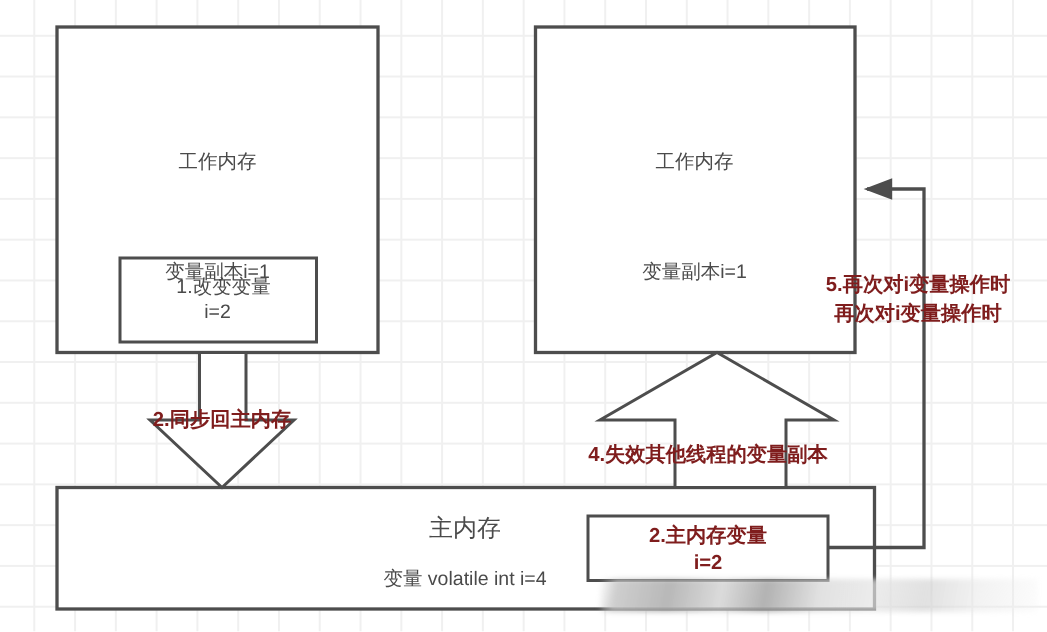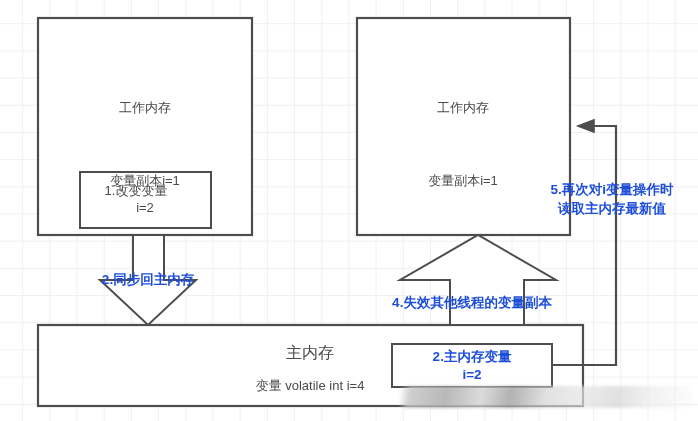--- a/index.html
+++ b/index.html
@@ -23,21 +23,21 @@
   svg.layer{position:absolute;left:0;top:0;width:698px;height:421px;}
   .lbl{
     position:absolute;
     color:#4a4a4a;
     white-space:nowrap;
     line-height:1.35;
   }
   .lbl-box-title{font-size:13px;}
   .lbl-box-sub{font-size:13px;margin-top:34px;}
   .lbl-inner{font-size:13px;text-align:center;}
-  .lbl-step{font-size:13.5px;font-weight:bold;color:#1d4ed8;text-align:center;}
+  .lbl-step{font-size:13.5px;font-weight:bold;color:#7f1d1d;text-align:center;}
   .lbl-main-title{font-size:16px;}
   .lbl-main-sub{font-size:13px;}
   .center{transform:translateX(-50%);text-align:left;}
   .watermark{
     position:absolute;
     left:400px;top:386px;width:292px;height:22px;
     background:linear-gradient(100deg,
       rgba(205,205,205,0.0) 0%,
       rgba(198,198,198,0.85) 4%,
       rgba(178,178,178,0.92) 16%,
@@ -72,32 +72,32 @@
   <path d="M 450 325 L 450 280 L 400 280 L 478 235 L 556 280 L 524 280 L 524 325 Z" fill="#ffffff" stroke="#4d4d4d" stroke-width="2"></path>
 
   <rect x="392" y="344" width="160" height="43" fill="#ffffff" stroke="#4d4d4d" stroke-width="2"></rect>
 
   <path d="M 552 365 L 616 365 L 616 126 L 578 126" fill="none" stroke="#4d4d4d" stroke-width="2.2"></path>
   <path d="M 578 126 L 594 120 L 594 132 Z" fill="#4d4d4d" stroke="#4d4d4d" stroke-width="1.6" stroke-linejoin="miter"></path>
 </svg>
 
 <div class="lbl lbl-box-title center" style="left:145px;top:99px;">工作内存</div>
 <div class="lbl lbl-box-sub center" style="left:145px;top:138px;">变量副本i=1</div>
-<div class="lbl lbl-inner center" style="left:136px;top:182px;">1.改变变量</div>
+<div class="lbl lbl-inner center" style="left:149px;top:182px;">1.改变变量</div>
 <div class="lbl lbl-inner center" style="left:145px;top:199px;">i=2</div>
 
 <div class="lbl lbl-box-title center" style="left:463px;top:99px;">工作内存</div>
 <div class="lbl lbl-box-sub center" style="left:463px;top:138px;">变量副本i=1</div>
 
 <div class="lbl lbl-step center" style="left:148px;top:271px;">2.同步回主内存</div>
 
 <div class="lbl lbl-step center" style="left:472px;top:294px;">4.失效其他线程的变量副本</div>
 
 <div class="lbl lbl-step center" style="left:612px;top:181px;">5.再次对i变量操作时</div>
-<div class="lbl lbl-step center" style="left:612px;top:200px;">读取主内存最新值</div>
+<div class="lbl lbl-step center" style="left:612px;top:200px;">再次对i变量操作时</div>
 
 <div class="lbl lbl-main-title center" style="left:310px;top:342px;">主内存</div>
 <div class="lbl lbl-main-sub center" style="left:310px;top:377px;">变量 volatile int i=4</div>
 
 <div class="lbl lbl-step center" style="left:472px;top:348px;">2.主内存变量</div>
 <div class="lbl lbl-step center" style="left:472px;top:366px;">i=2</div>
 
 <div class="watermark"></div>
 
 </body></html>

